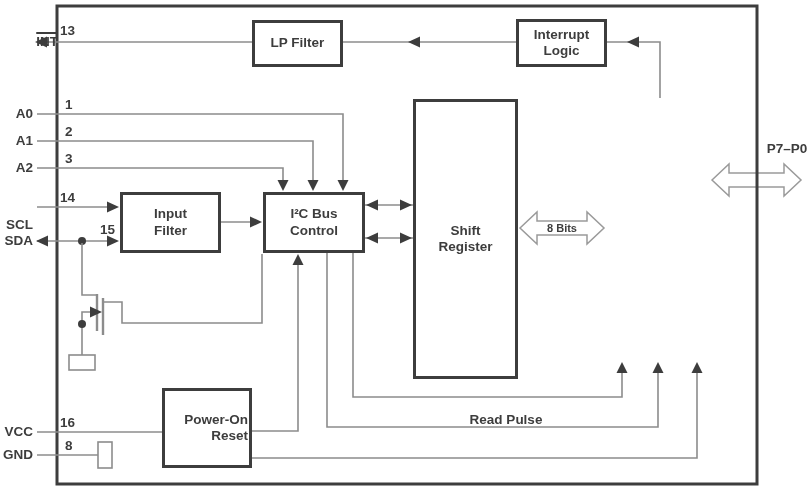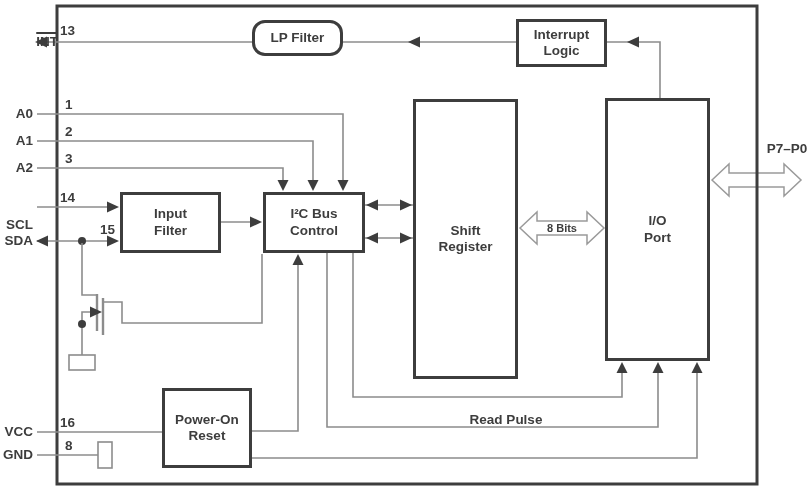--- a/index.html
+++ b/index.html
@@ -125,40 +125,37 @@
     <g>
       <path class="w" d="M365,205 L413,205"></path>
       <polygon class="ah" points="366,205 378,199.5 378,210.5"></polygon>
       <polygon class="ah" points="412,205 400,199.5 400,210.5"></polygon>
       <path class="w" d="M365,238 L413,238"></path>
       <polygon class="ah" points="366,238 378,232.5 378,243.5"></polygon>
       <polygon class="ah" points="412,238 400,232.5 400,243.5"></polygon>
     </g>
   </svg>
 
-  <div class="block" style="left:252px;top:20px;width:91px;height:36px;border-radius:13px;">
+  <div class="block" style="left:252px;top:20px;width:91px;height:47px;">
     <span>LP Filter</span>
   </div>
   <div class="block" style="left:516px;top:19px;width:91px;height:48px;">
     <span style="max-width:72px;">Interrupt Logic</span>
   </div>
   <div class="block" style="left:120px;top:192px;width:101px;height:61px;">
     <span style="max-width:52px;">Input Filter</span>
   </div>
   <div class="block" style="left:263px;top:192px;width:102px;height:61px;">
     <span style="max-width:74px;">I²C Bus Control</span>
   </div>
   <div class="block" style="left:413px;top:99px;width:105px;height:280px;">
     <span style="max-width:72px;">Shift Register</span>
   </div>
-  <div class="block" style="left:605px;top:98px;width:105px;height:263px;">
-    <span style="max-width:42px;">I/O Port</span>
-  </div>
   <div class="block" style="left:162px;top:388px;width:90px;height:80px;">
-    <span style="max-width:82px;">Power-On Reset</span>
+    <span style="max-width:82px;text-align:right;">Power-On Reset</span>
   </div>
 
   <div class="lbl pin-name ov" style="left:0;width:33px;top:34px;">INT</div>
   <div class="lbl pin-name" style="left:0;width:33px;top:106px;">A0</div>
   <div class="lbl pin-name" style="left:0;width:33px;top:133px;">A1</div>
   <div class="lbl pin-name" style="left:0;width:33px;top:160px;">A2</div>
   <div class="lbl pin-name" style="left:0;width:33px;top:217px;">SCL</div>
   <div class="lbl pin-name" style="left:0;width:33px;top:233px;">SDA</div>
   <div class="lbl pin-name" style="left:0;width:33px;top:424px;">VCC</div>
   <div class="lbl pin-name" style="left:0;width:33px;top:447px;">GND</div>

